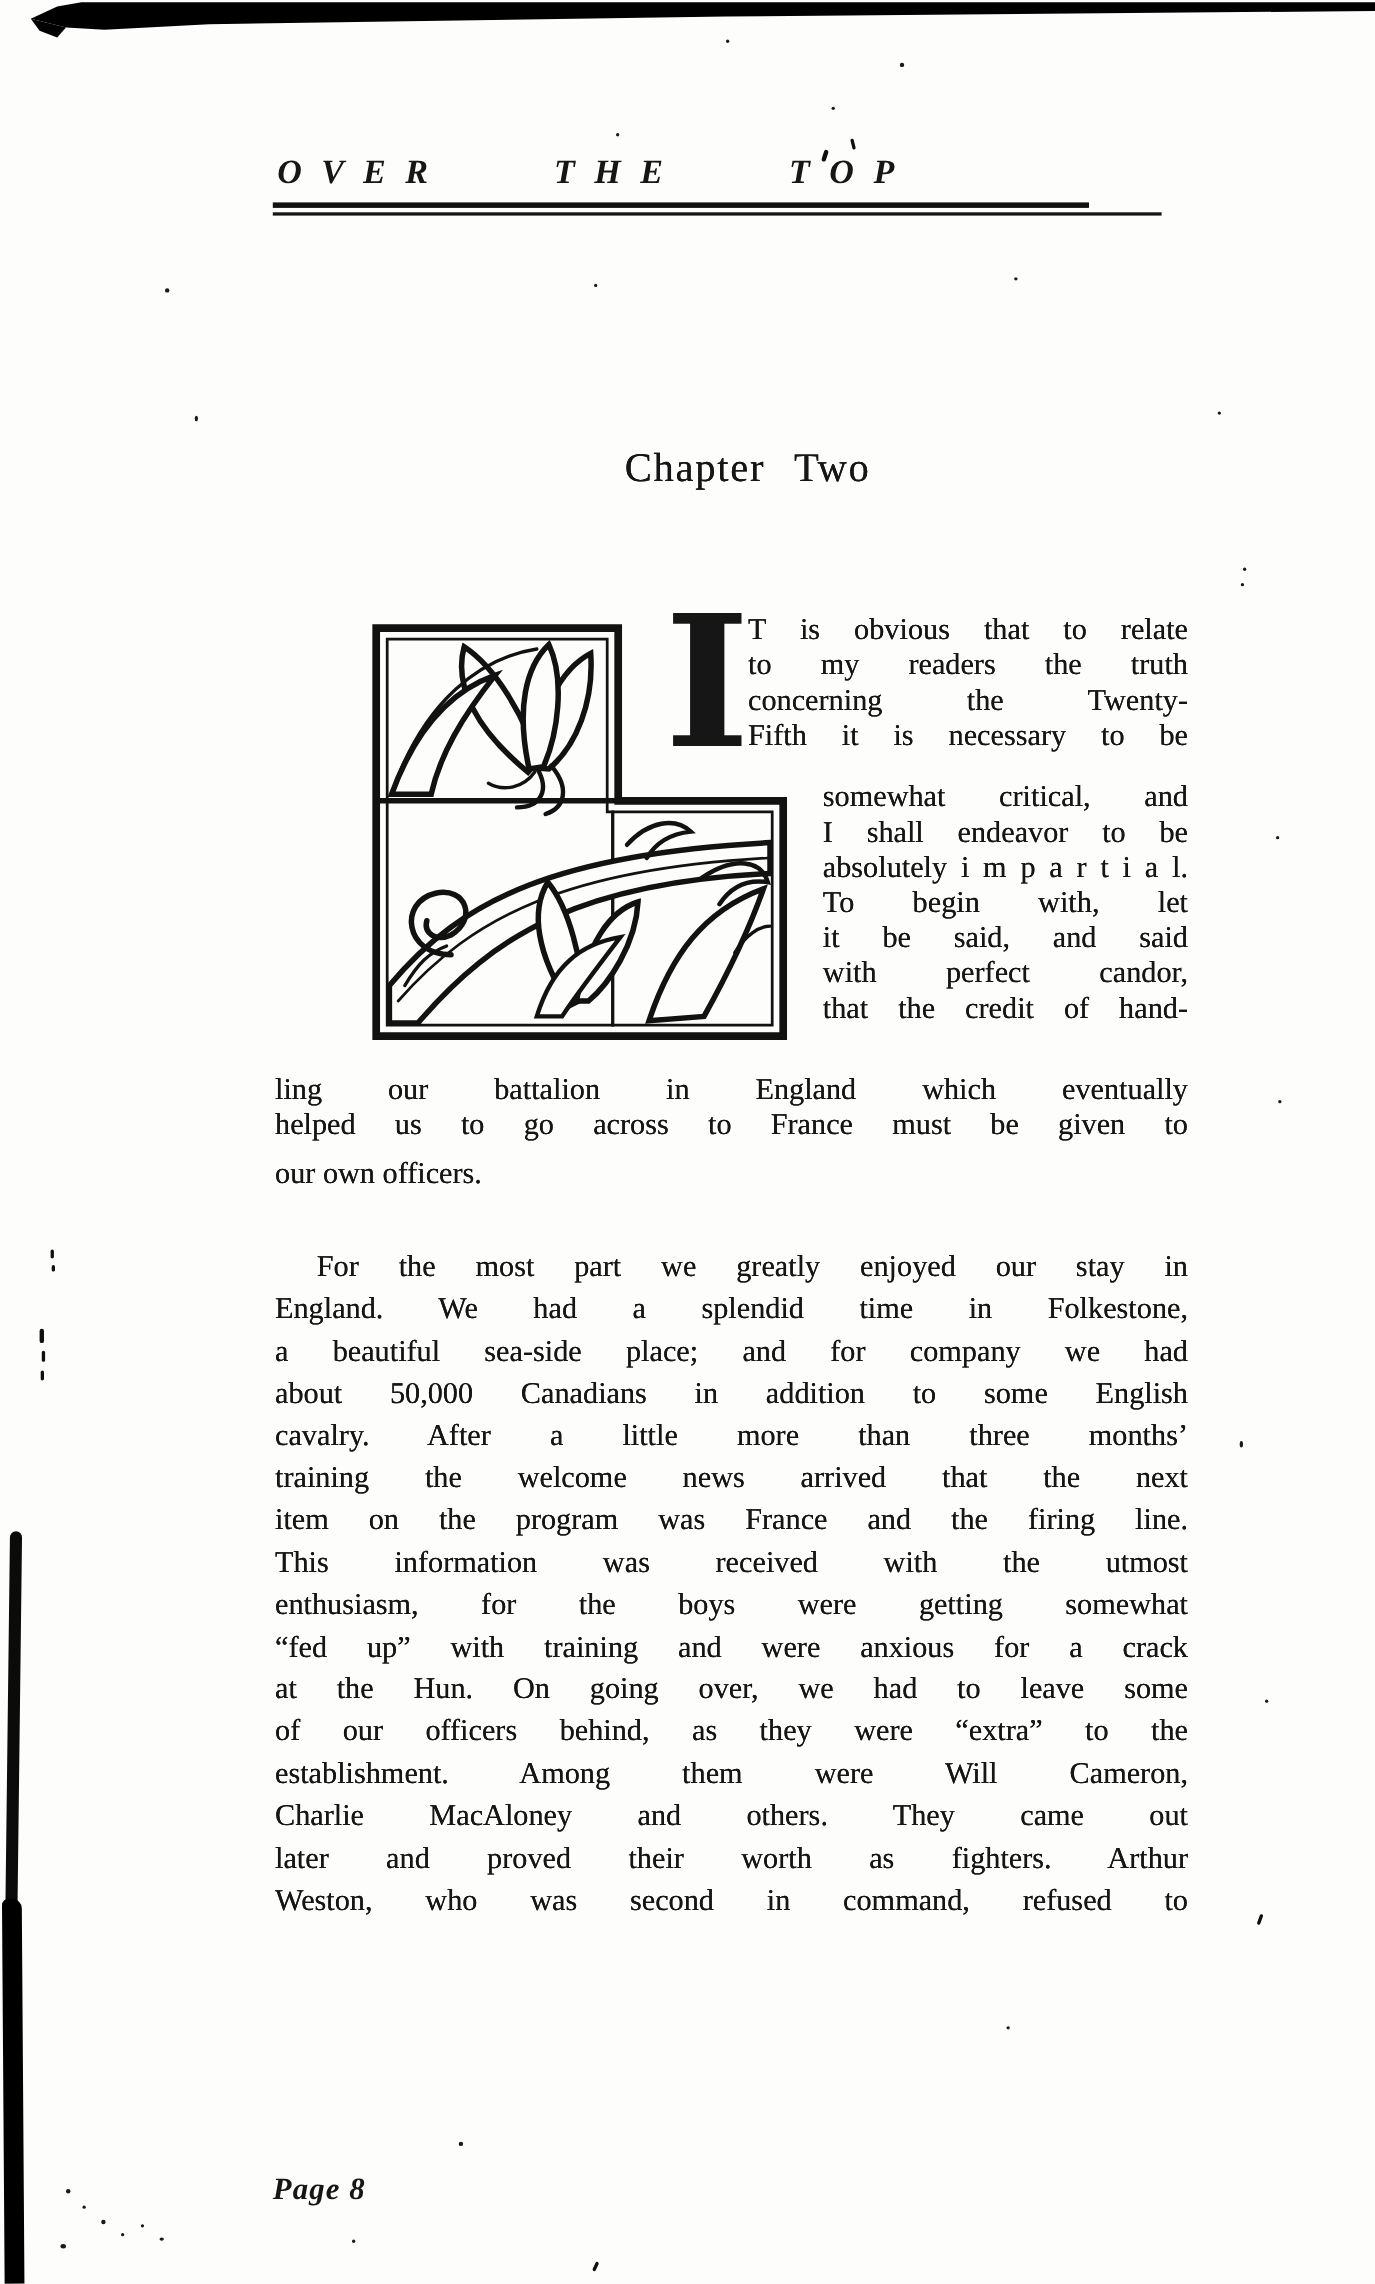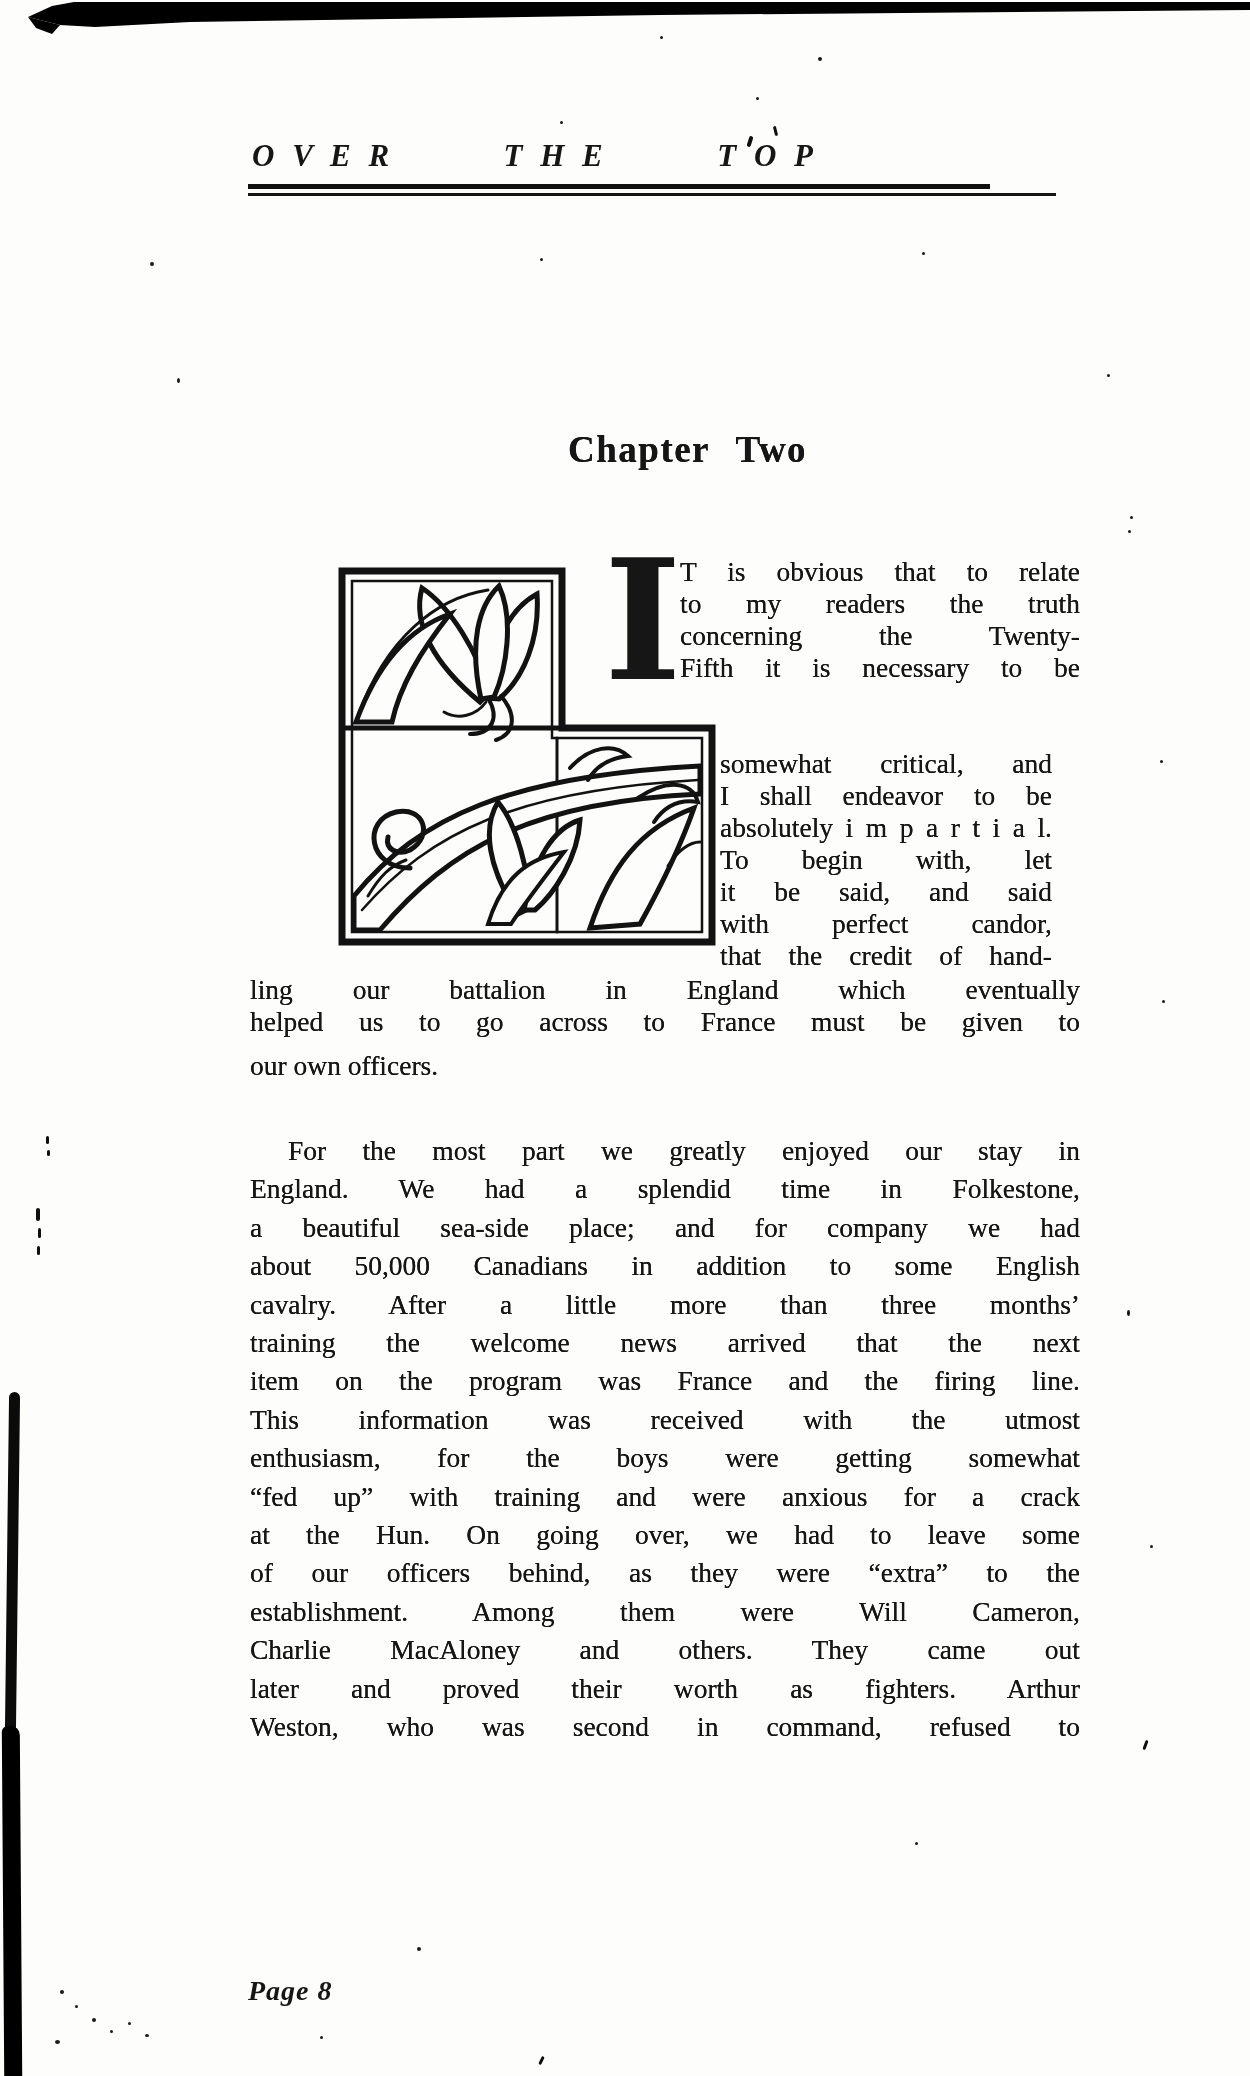--- a/index.html
+++ b/index.html
@@ -15,39 +15,39 @@
   .running-head{
     left:252px;top:138px;width:566px;
     display:flex;justify-content:space-between;
     font-style:italic;font-weight:700;font-size:31px;
     letter-spacing:5px;white-space:nowrap;
   }
   .head-rule-1{left:248px;top:184px;width:742px;height:5px;background:#111;}
   .head-rule-2{left:248px;top:193px;width:808px;height:3px;background:#161616;}
   
   .chapter-title{
-    left:568px;top:428px;
-    font-size:37px;font-weight:700;letter-spacing:1.5px;word-spacing:16px;
+    left:568px;top:404px;
+    font-size:37px;font-weight:400;letter-spacing:1.5px;word-spacing:16px;
     text-shadow:0 0 .4px #161616;
   }
   
   .drop-cap{
     left:604px;top:538px;
     font-family:"DejaVu Serif",serif;font-weight:700;
     font-size:166px;line-height:1;
   }
   
   .bodytext{
     font-size:27.5px;line-height:32px;
     white-space:pre-line;
     text-shadow:0 0 .35px #161616;
   }
   .justify{text-align:justify;text-align-last:justify;-moz-text-align-last:justify;}
   .seg-a{left:680px;top:556px;width:400px;}
-  .seg-b{left:720px;top:708px;width:332px;margin-top:40px;}
+  .seg-b{left:748px;top:708px;width:332px;}
   .seg-c{left:250px;top:974px;width:830px;}
   .seg-d{left:250px;top:1050px;width:830px;text-align:left;}
   .seg-e{left:250px;top:1132px;width:830px;line-height:38.4px;text-indent:38px;}
   
   .page-number{
     left:248px;top:1975px;
     font-style:italic;font-weight:700;font-size:28px;letter-spacing:1px;
   }
   
   .streak1{left:7px;top:1392px;width:11px;height:342px;background:#0b0b0b;border-radius:6px;transform:rotate(.7deg);}

